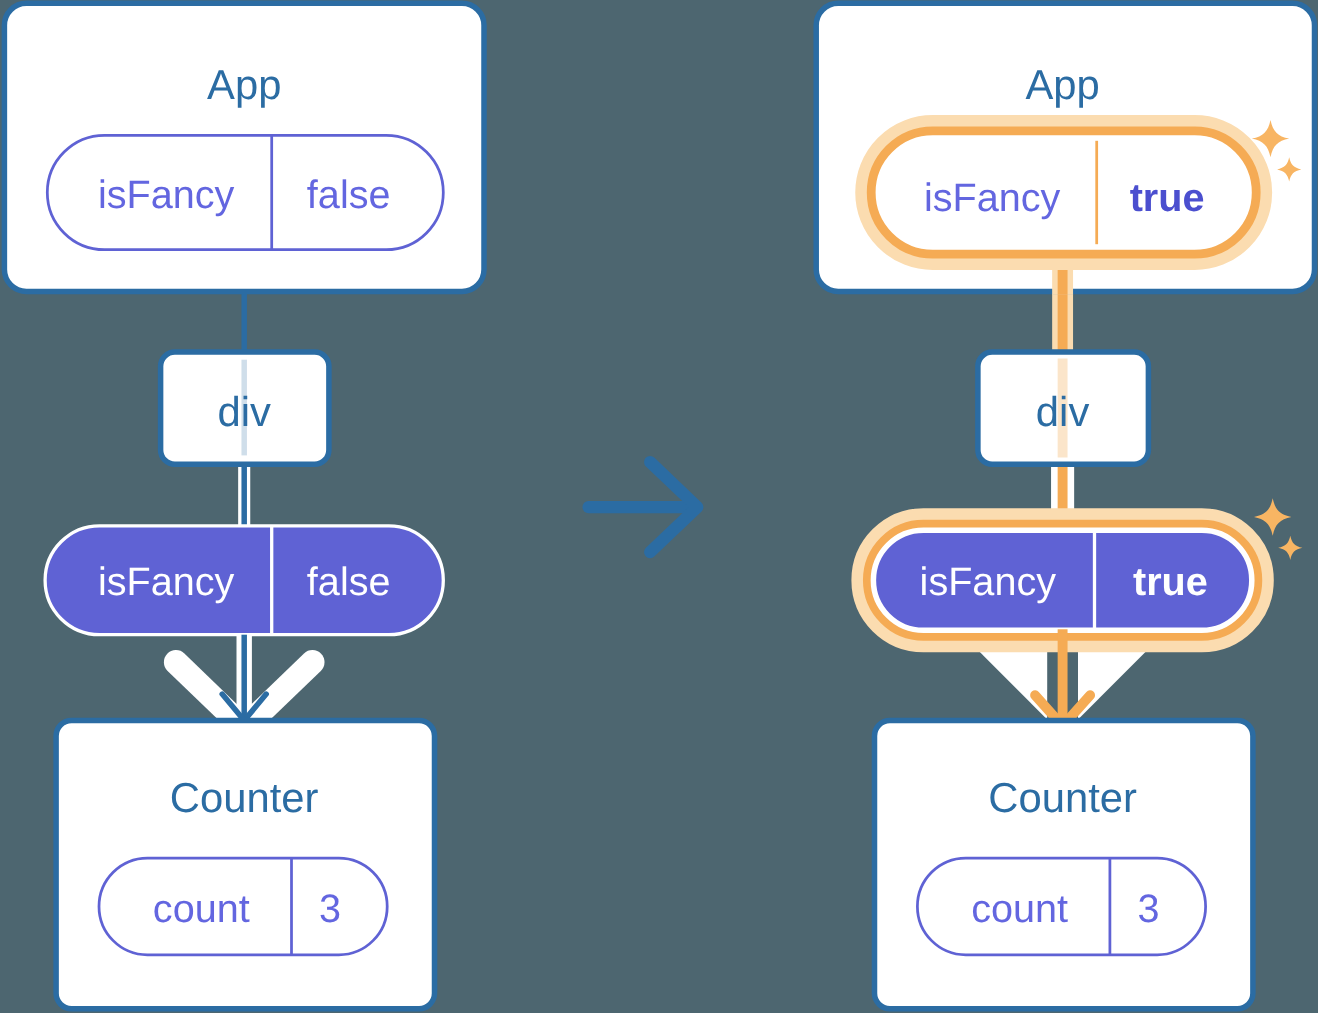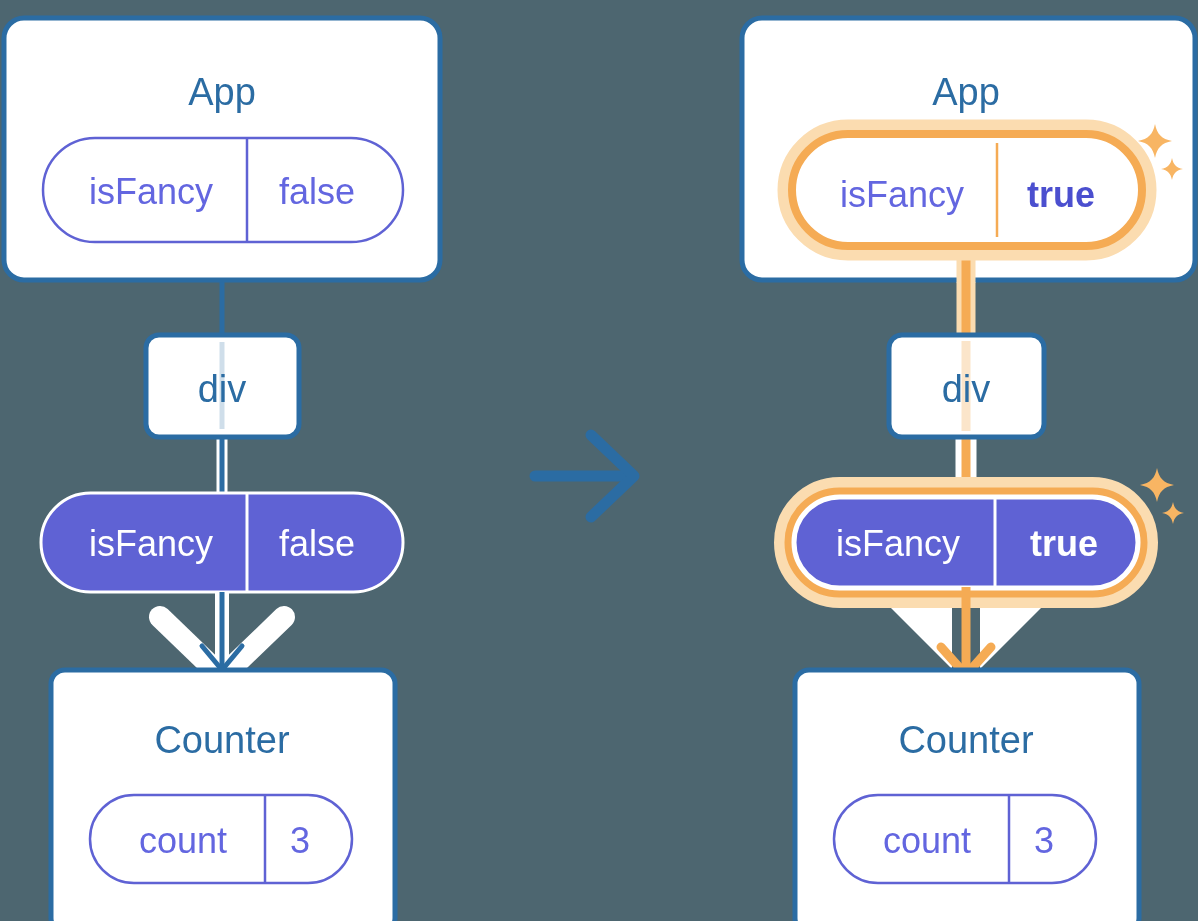--- a/index.html
+++ b/index.html
@@ -2,21 +2,21 @@
 <html><head>
 <meta charset="utf-8">
 <style>
   html,body{margin:0;padding:0;}
   body{
     width:1198px;height:921px;
     background:#4d6670;
     font-family:"Liberation Sans", sans-serif;
     overflow:hidden;
   }
-  #stage{position:relative;width:1198px;height:658px;margin-top:15px;}
+  #stage{position:relative;width:1198px;height:658px;}
   svg{display:block;}
 </style>
 </head>
 <body>
 
 <div id="stage">
 <svg width="1198" height="921" viewBox="0 0 1198 921">
 
   <defs>
 

